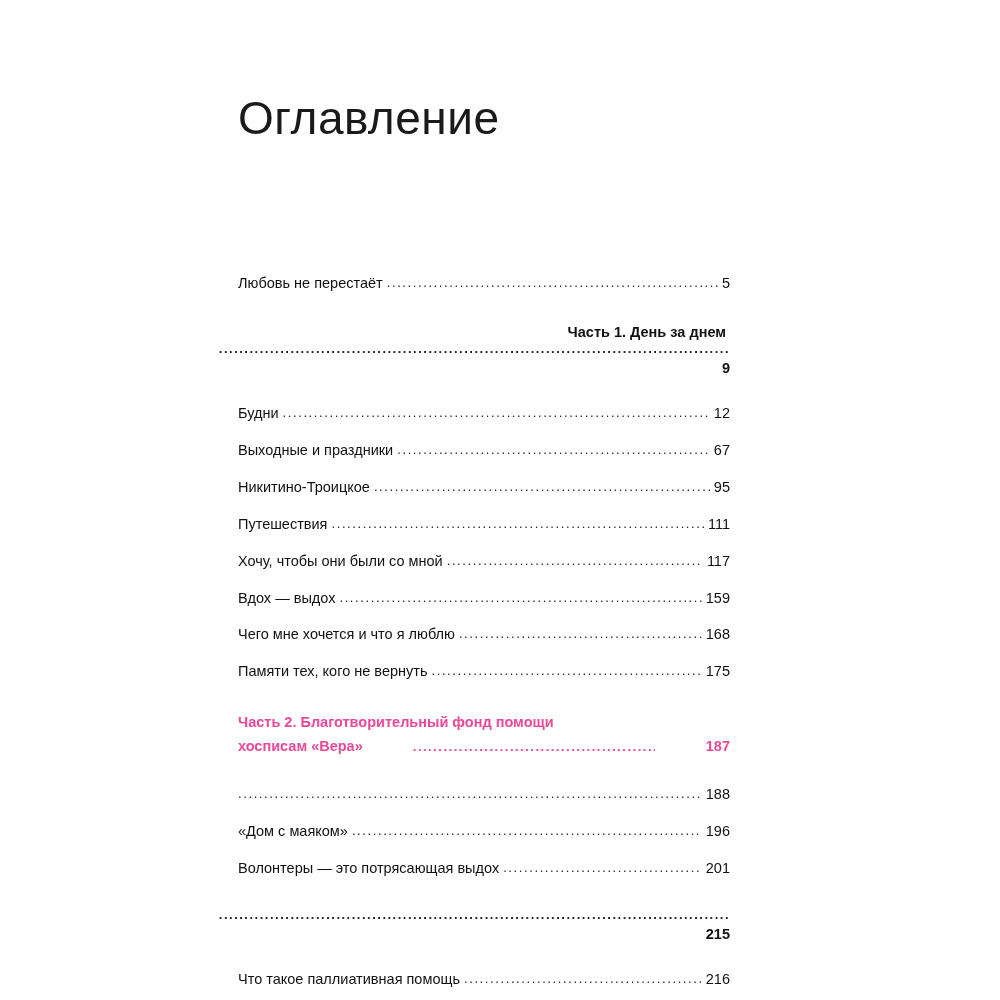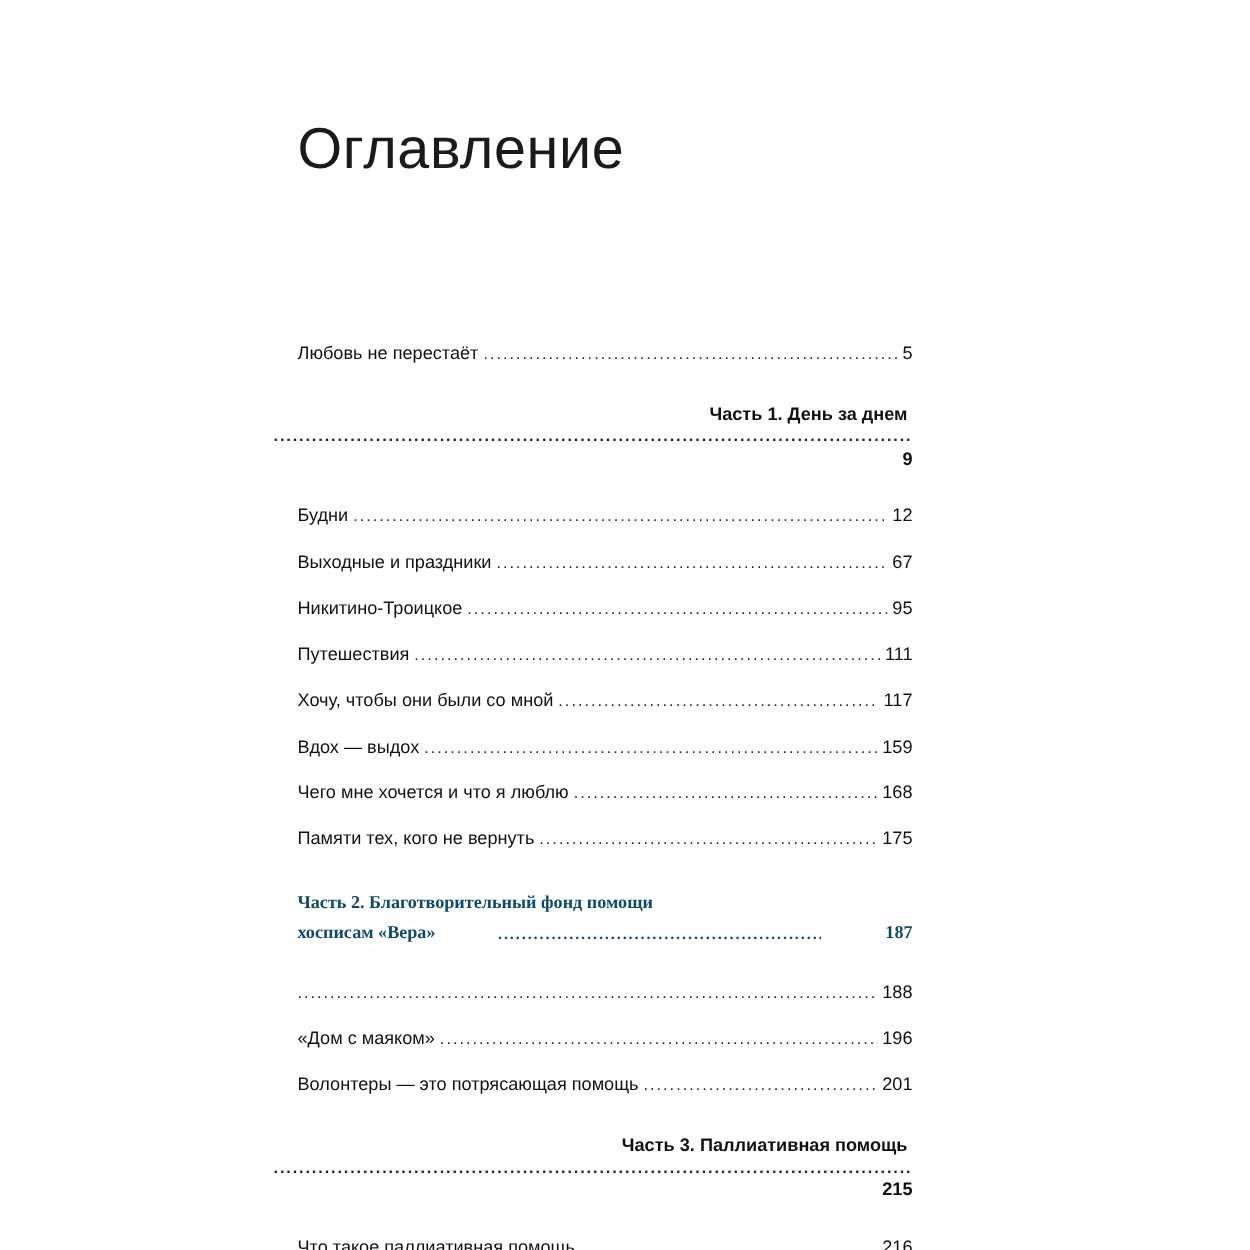--- a/index.html
+++ b/index.html
@@ -72,23 +72,22 @@
   }
   
   .gap-sm { height: 18px; }
   .gap-md { height: 27px; }
   .gap-lg { height: 30px; }
 
   
   .entry-multi {
     font-size: 14.5px;
     font-weight: bold;
-    color: #0c4a6e;
+    color: #ec4899;
     line-height: 1.62;
-    font-family: Liberation Serif, serif;
   }
   .entry-multi .first-line {
     white-space: nowrap;
   }
   .entry-multi .second-row {
     display: flex;
     align-items: flex-end;
     gap: 48px;
   }
   .entry-multi .second-row .label {
@@ -189,27 +188,26 @@
         <span class="page-num">188</span>
       </div>
       <div class="gap-sm"></div>
       <div class="entry">
         <span class="label">«Дом с маяком»</span>
         <span class="dots">....................................................................................................</span>
         <span class="page-num">196</span>
       </div>
       <div class="gap-sm"></div>
       <div class="entry">
-        <span class="label">Волонтеры — это потрясающая помощь</span>
+        <span class="label">Волонтеры — это потрясающая выдох</span>
         <span class="dots">....................................................................................................</span>
         <span class="page-num">201</span>
       </div>
       <div class="gap-lg"></div>
       <div class="entry bold">
-        <span class="label">Часть 3. Паллиативная помощь </span>
         <span class="dots">....................................................................................................</span>
         <span class="page-num">215</span>
       </div>
       <div class="gap-md"></div>
       <div class="entry">
         <span class="label">Что такое паллиативная помощь </span>
         <span class="dots">....................................................................................................</span>
         <span class="page-num">216</span>
       </div>
     </div>

